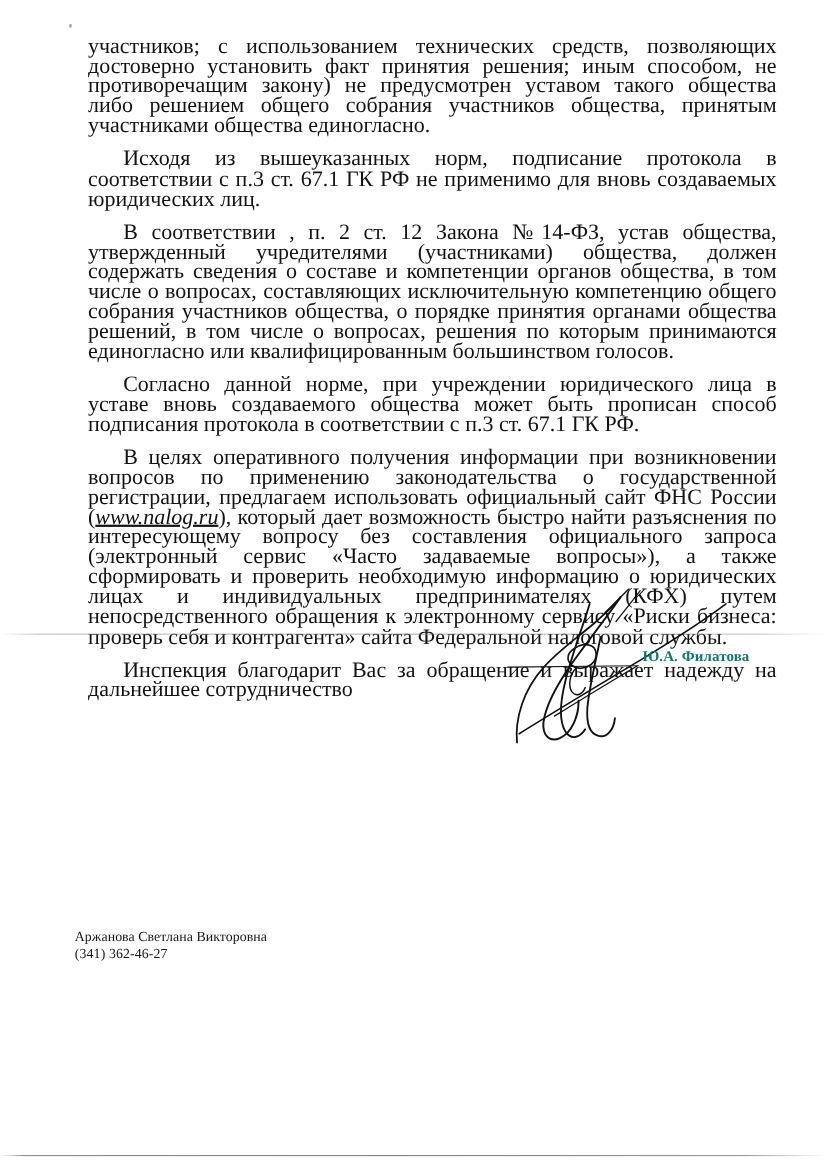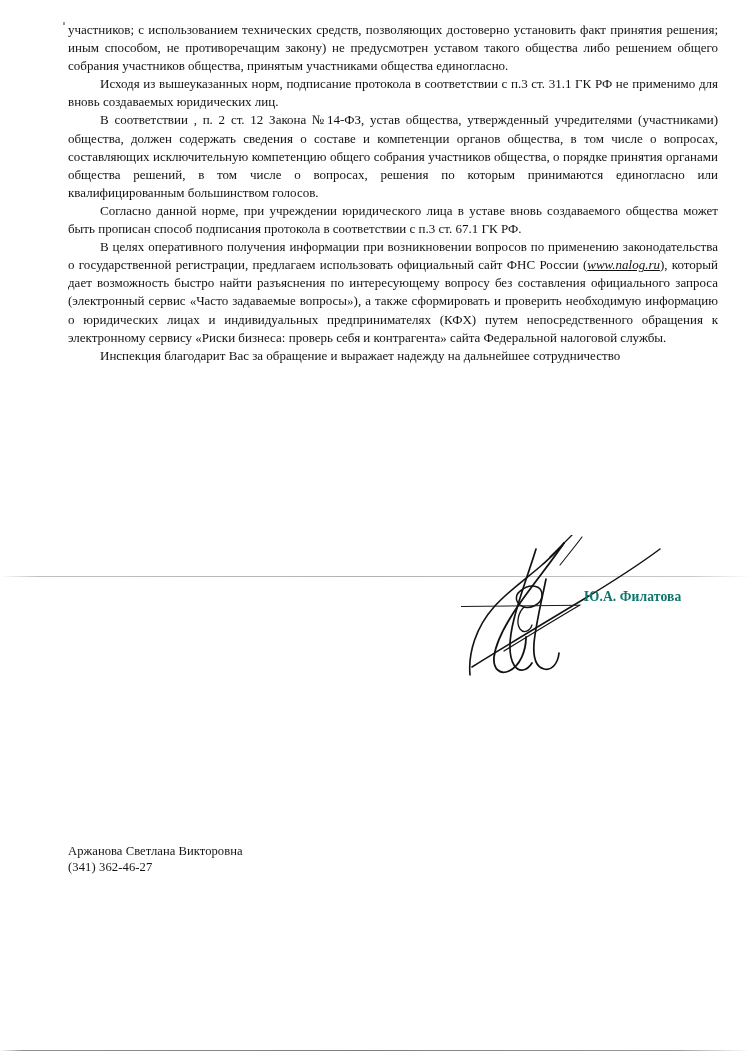--- a/index.html
+++ b/index.html
@@ -23,22 +23,22 @@
 
   
   .body-text {
     position: absolute;
     left: 68px;
     top: 21px;
     width: 650px;
   }
 
   .para {
-    margin: 0;
-    font-size: 13px;
+    margin: 12px;
+    font-size: 20px;
     line-height: 18.1px;
     text-align: justify;
     text-justify: inter-word;
     text-indent: 32px;
     hyphens: none;
   }
 
   .para.no-indent { text-indent: 0; }
 
   .para + .para { margin-top: 0px; }
@@ -152,21 +152,21 @@
 <body>
 
 <div class="page">
 
   <div class="scan-speck"></div>
 
   <div class="body-text">
 
     <p class="para no-indent">участников; с использованием технических средств, позволяющих достоверно установить факт принятия решения; иным способом, не противоречащим закону) не предусмотрен уставом такого общества либо решением общего собрания участников общества, принятым участниками общества единогласно.</p>
 
-    <p class="para">Исходя из вышеуказанных норм, подписание протокола в  соответствии с п.3 ст. 31.1 ГК РФ не применимо для вновь создаваемых юридических лиц.</p>
+    <p class="para">Исходя из вышеуказанных норм, подписание протокола в  соответствии с п.3 ст. 67.1 ГК РФ не применимо для вновь создаваемых юридических лиц.</p>
 
     <p class="para">В соответствии , п. 2 ст. 12 Закона №14-ФЗ, устав общества, утвержденный учредителями (участниками) общества, должен содержать сведения о составе и компетенции органов общества, в том числе о вопросах, составляющих исключительную компетенцию общего собрания участников общества, о порядке принятия органами общества решений, в том числе о вопросах, решения по которым принимаются единогласно или квалифицированным большинством голосов.</p>
 
     <p class="para">Согласно  данной норме, при учреждении  юридического лица  в уставе вновь создаваемого общества может быть прописан способ подписания протокола в соответствии  с п.3 ст. 67.1 ГК РФ.</p>
 
     <p class="para"><span>В целях оперативного получения информации при возникновении вопросов по применению законодательства о государственной регистрации, предлагаем использовать официальный сайт ФНС России (</span><span class="link-underline">www.nalog.ru</span><span>), который дает возможность быстро найти разъяснения по интересующему вопросу без составления официального запроса (электронный сервис «Часто задаваемые вопросы»), а также сформировать и проверить необходимую информацию о юридических лицах и индивидуальных предпринимателях (КФХ) путем непосредственного обращения к электронному сервису «Риски бизнеса: проверь себя и контрагента» сайта Федеральной налоговой службы.</span></p>
 
     <p class="para">Инспекция благодарит Вас за обращение и выражает надежду на дальнейшее сотрудничество</p>
   </div>
 

